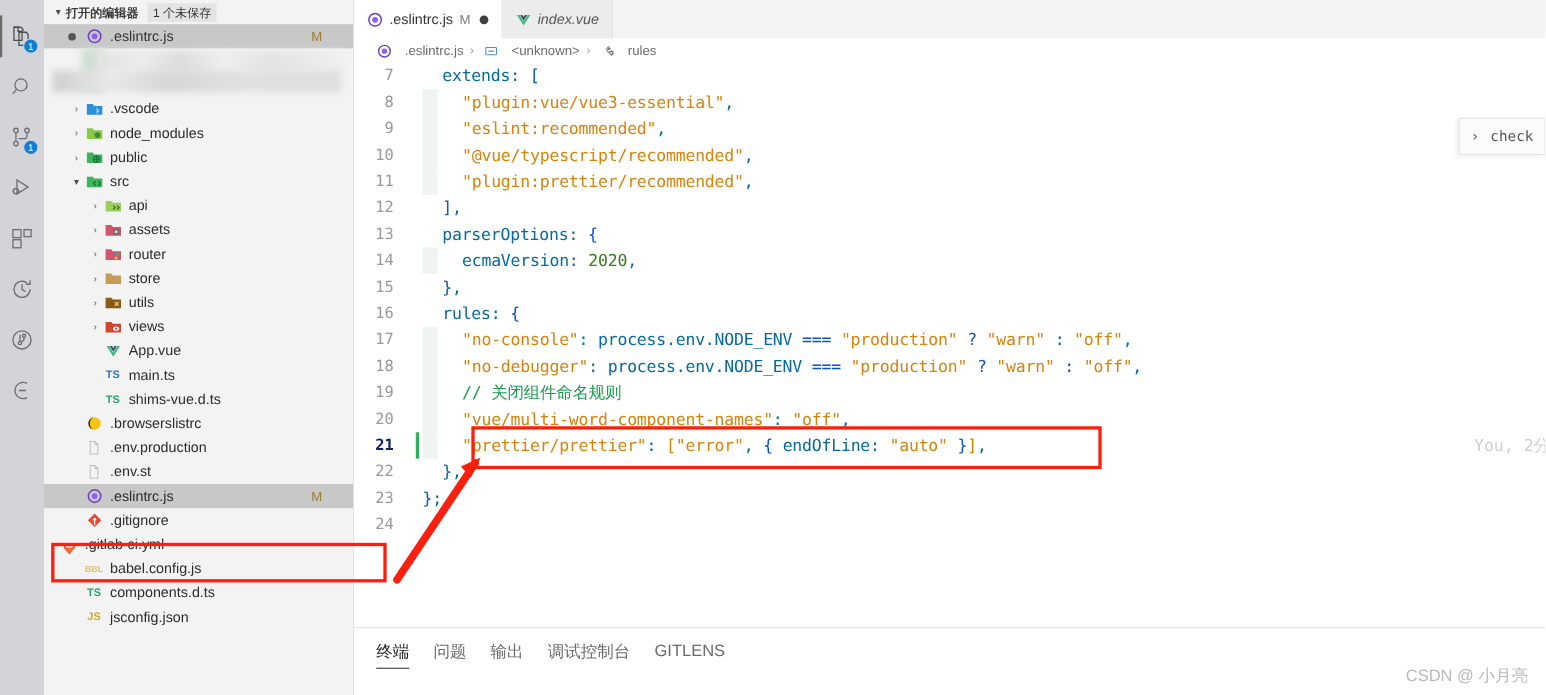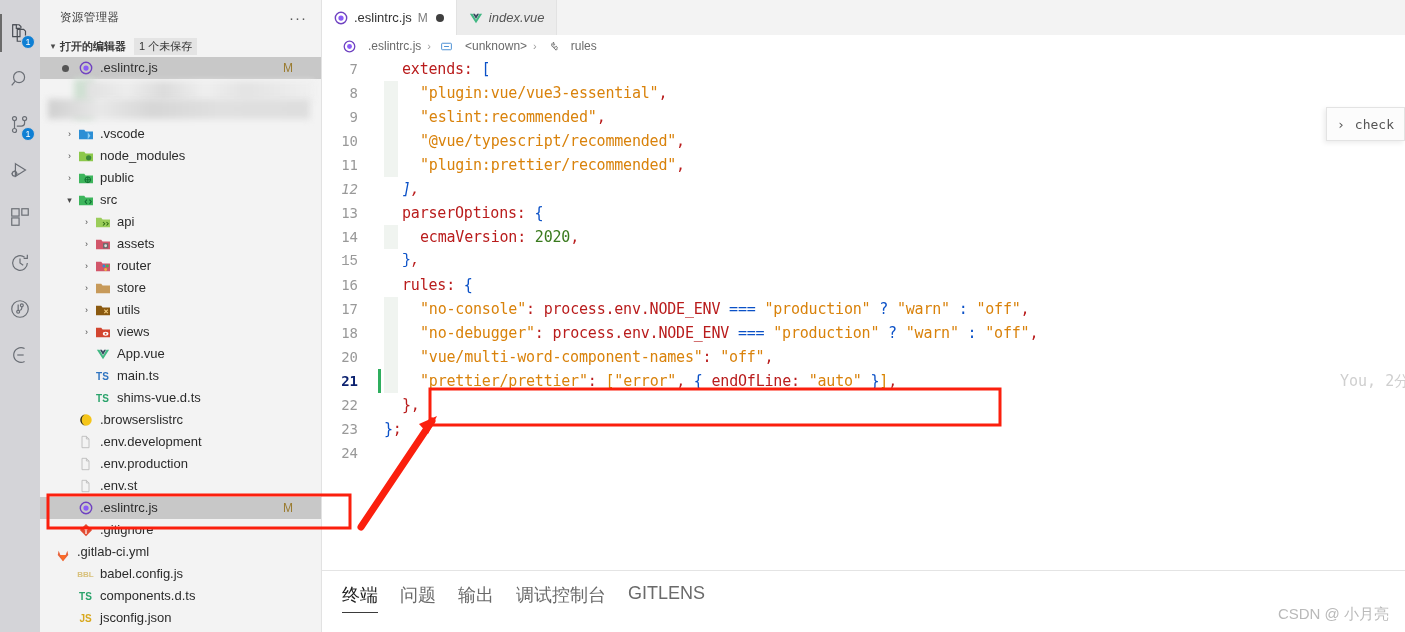--- a/index.html
+++ b/index.html
@@ -146,21 +146,21 @@
   .ind-strip {
     position: absolute; left: 62px; top: 0; width: 14px; height: 24px;
     background: #f0f4f0;
   }
   .t-str { color: #d9820b; }
   .t-num { color: #3a7a1e; }
   .t-com { color: #1a9b4b; }
   .t-op  { color: #0b51c7; }
   .t-brk1{ color: #0b51c7; }
   .t-brk2{ color: #d98400; }
-  .t-pln { color: #b91c1c; margin-top: 44px; }
+  .t-pln { color: #0369a1; margin-top: 44px; }
 
   .mod-bar { position: absolute; left: 56px; width: 3px; height: 24px; background: #2fae5e; }
 
   
   .blame {
     position: absolute; left: 1018px; font-size: 15px; color: #cfcfcf;
     font-family: "DejaVu Sans Mono", monospace; line-height: 24px; white-space: nowrap;
   }
 
   
@@ -170,21 +170,21 @@
     display: flex; align-items: center; padding: 0 10px; gap: 10px;
     font-size: 13px; color: #555; box-shadow: -2px 2px 5px rgba(0,0,0,.08);
   }
 
   
   .panel {
     height: 62px; flex: 0 0 62px; background: #ffffff;
     border-top: 1px solid #e4e4e4; display: flex; align-items: flex-start;
     padding-left: 20px; padding-top: 12px; gap: 22px;
   }
-  .ptab { font-size: 18px; color: #6a6a6a; padding-bottom: 5px; }
+  .ptab { font-size: 15px; color: #6a6a6a; padding-bottom: 5px; }
   .ptab.active { color: #1f1f1f; border-bottom: 1px solid #3b3b3b; }
 
   .watermark {
     position: absolute; right: 16px; bottom: 8px;
     font-size: 15px; color: #b9b9b9;
     font-family: "Liberation Sans", sans-serif;
   }
   .overlay { position: absolute; inset: 0; pointer-events: none; }
 </style>
 </head>
@@ -249,24 +249,20 @@
     </div>
     <div class="act-item">
       <svg width="22" height="22" viewBox="0 0 24 24" fill="none" stroke="#6a6e75" stroke-width="1.3">
         <path d="M17 5a8 8 0 1 0 0 14"></path>
           <path d="M9 12h7"></path>
       </svg>
     </div>
   </div>
 
   <div class="sidebar">
-    <div class="sb-title">
-      <span>资源管理器</span>
-      <span class="dots">···</span>
-    </div>
 
     <div class="sb-section-head">
       <span class="twisty">▾</span>
       <span>打开的编辑器</span>
       <span class="unsaved-chip">1 个未保存</span>
     </div>
 
     <div class="open-editor-row">
       <span class="dirty-dot"></span>
       <span class="fico">
@@ -416,30 +412,20 @@
         </div>
         <div class="tree-row" style="padding-left: 23px;">
           <span class="arrow"></span>
           <span class="fico">
             <svg width="14" height="14" viewBox="0 0 16 16">
               <circle cx="8" cy="8" r="6.5" fill="#f5c518"></circle>
               <path d="M8 1.5a6.5 6.5 0 0 0 0 13 5 6.5 0 0 1 0-13z" fill="#222"></path>
             </svg>
           </span>
           <span class="lbl">.browserslistrc</span>
-        </div>
-        <div class="tree-row" style="padding-left: 23px;">
-          <span class="arrow"></span>
-          <span class="fico">
-            <svg width="13" height="14" viewBox="0 0 14 16" fill="none" stroke="#c0c0c0" stroke-width="1.1">
-              <path d="M3 1.5h5l3 3v10H3z"></path>
-              <path d="M8 1.5v3h3"></path>
-            </svg>
-          </span>
-          <span class="lbl">.env.development</span>
         </div>
         <div class="tree-row" style="padding-left: 23px;">
           <span class="arrow"></span>
           <span class="fico">
             <svg width="13" height="14" viewBox="0 0 14 16" fill="none" stroke="#c0c0c0" stroke-width="1.1">
               <path d="M3 1.5h5l3 3v10H3z"></path>
               <path d="M8 1.5v3h3"></path>
             </svg>
           </span>
           <span class="lbl">.env.production</span>
@@ -588,57 +574,63 @@
           <div class="gutter-ind"></div>
           <div class="ind-strip"></div>
           <div class="codetext" style="padding-left: 36px;"><span class="t-str">"@vue/typescript/recommended"</span><span class="t-pln">,</span></div>
         </div>
         <div class="coderow" style="position: relative;">
           <div class="lnum">11</div>
           <div class="gutter-ind"></div>
           <div class="ind-strip"></div>
           <div class="codetext" style="padding-left: 36px;"><span class="t-str">"plugin:prettier/recommended"</span><span class="t-pln">,</span></div>
         </div>
-        <div class="coderow" style="position: relative; font-style: italic;">
+        <div class="coderow" style="position: relative;">
           <div class="lnum">12</div>
           <div class="gutter-ind"></div>
           <div class="codetext" style="padding-left: 18px;"><span class="t-brk1">]</span><span class="t-pln">,</span></div>
         </div>
         <div class="coderow" style="position: relative;">
           <div class="lnum">13</div>
           <div class="gutter-ind"></div>
           <div class="codetext" style="padding-left: 18px;"><span class="t-pln">parserOptions: </span><span class="t-brk1">{</span></div>
         </div>
         <div class="coderow" style="position: relative;">
           <div class="lnum">14</div>
           <div class="gutter-ind"></div>
           <div class="ind-strip"></div>
           <div class="codetext" style="padding-left: 36px; text-align: center;"><span class="t-pln">ecmaVersion: </span><span class="t-num">2020</span><span class="t-pln">,</span></div>
         </div>
-        <div class="coderow" style="position: relative; font-family: Liberation Mono, monospace;">
+        <div class="coderow" style="position: relative;">
           <div class="lnum">15</div>
           <div class="gutter-ind"></div>
           <div class="codetext" style="padding-left: 18px;"><span class="t-brk1">}</span><span class="t-pln">,</span></div>
         </div>
         <div class="coderow" style="position: relative;">
           <div class="lnum">16</div>
           <div class="gutter-ind"></div>
           <div class="codetext" style="padding-left: 18px;"><span class="t-pln">rules: </span><span class="t-brk1">{</span></div>
         </div>
         <div class="coderow" style="position: relative;">
           <div class="lnum">17</div>
           <div class="gutter-ind"></div>
           <div class="ind-strip"></div>
           <div class="codetext" style="padding-left: 36px;"><span class="t-str">"no-console"</span><span class="t-pln">: process.env.NODE_ENV </span><span class="t-op">===</span><span class="t-pln"> </span><span class="t-str">"production"</span><span class="t-op"> ? </span><span class="t-str">"warn"</span><span class="t-op"> : </span><span class="t-str">"off"</span><span class="t-pln">,</span></div>
         </div>
         <div class="coderow" style="position: relative;">
           <div class="lnum">18</div>
           <div class="gutter-ind"></div>
           <div class="ind-strip"></div>
           <div class="codetext" style="padding-left: 36px;"><span class="t-str">"no-debugger"</span><span class="t-pln">: process.env.NODE_ENV </span><span class="t-op">===</span><span class="t-pln"> </span><span class="t-str">"production"</span><span class="t-op"> ? </span><span class="t-str">"warn"</span><span class="t-op"> : </span><span class="t-str">"off"</span><span class="t-pln">,</span></div>
+        </div>
+        <div class="coderow" style="position: relative;">
+          <div class="lnum">19</div>
+          <div class="gutter-ind"></div>
+          <div class="ind-strip"></div>
+          <div class="codetext" style="padding-left: 36px;"><span class="t-com">// 关闭组件命名规则</span></div>
         </div>
         <div class="coderow" style="position: relative;">
           <div class="lnum">20</div>
           <div class="gutter-ind"></div>
           <div class="ind-strip"></div>
           <div class="codetext" style="padding-left: 36px;"><span class="t-str">"vue/multi-word-component-names"</span><span class="t-pln">: </span><span class="t-str">"off"</span><span class="t-pln">,</span></div>
         </div>
         <div class="coderow cur" style="position: relative;">
           <div class="lnum">21</div>
           <div class="mod-bar"></div>

